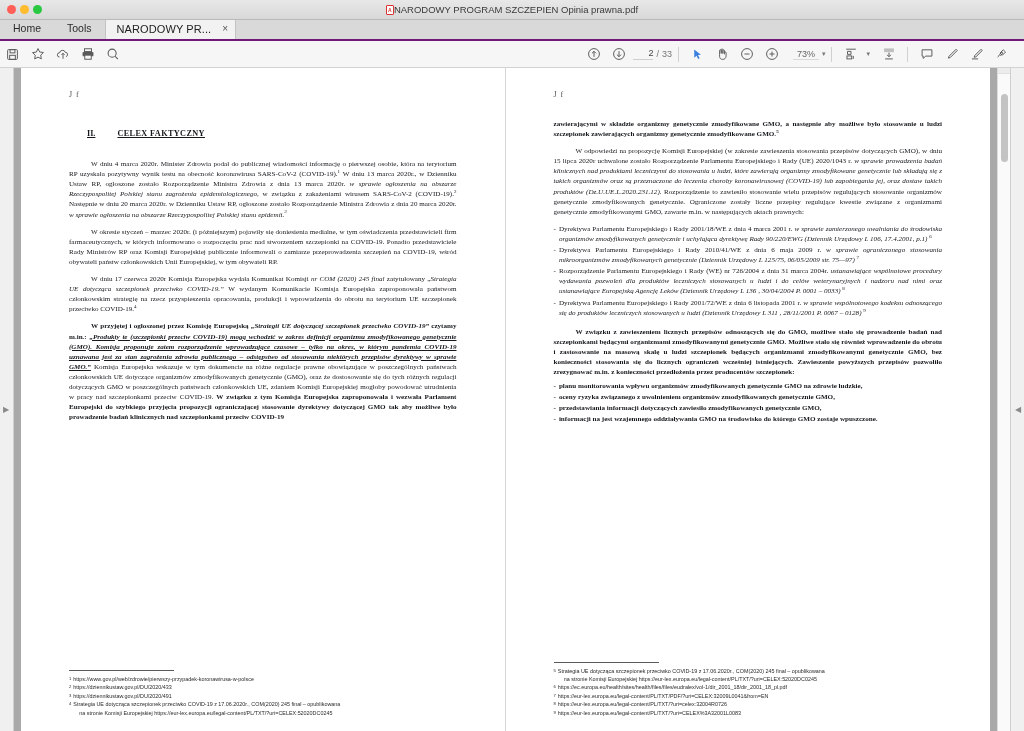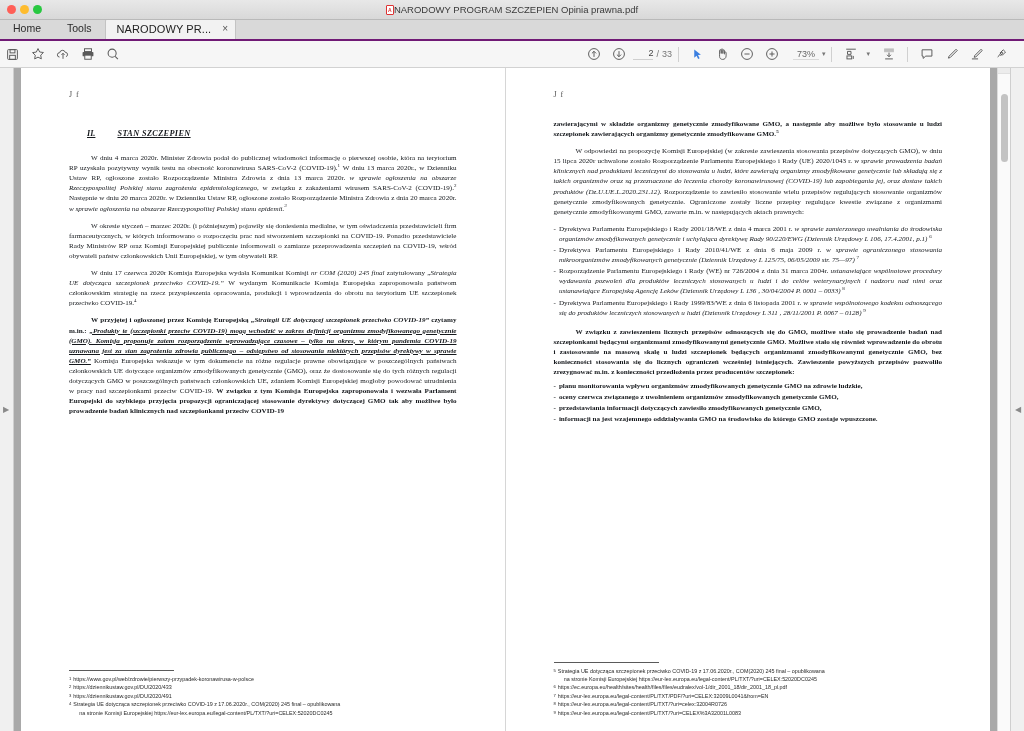--- a/index.html
+++ b/index.html
@@ -141,24 +141,23 @@
   }
   .doc-text p { margin-bottom: 7px; }
   .p-indent { text-indent: 22px; }
   .it { font-style: italic; margin-top: 14px; }
   .bd { font-weight: bold; }
   .ul { text-decoration: underline; }
   sup { font-size: 5px; vertical-align: super; line-height: 0; }
 
   .heading-row {
     display: flex; gap: 22px;
-    margin: 30px 0 14px 18px;
+    margin: 30px 0 20px 18px;
     font-weight: bold; font-size: 8.2px;
     font-family: "Liberation Serif", serif;
-    font-style: italic;
   }
   .heading-row .h-num { text-decoration: underline; }
   .heading-row .h-txt { text-decoration: underline; letter-spacing: .4px; }
 
   .bullet-list { margin-top: 5px; }
   .bullet-list .bl {
     display: flex; gap: 3px; margin-bottom: 1px;
     text-align: justify;
   }
   .bullet-list .bl .dash { flex: 0 0 auto; }
@@ -377,21 +376,21 @@
 
   <div class="pages">
 
     <div class="page left">
       <div class="page-watermark">J f</div>
 
       <div class="doc-text">
 
         <div class="heading-row">
           <span class="h-num">II.</span>
-          <span class="h-txt">STAN SZCZEPIEN</span>
+          <span class="h-txt">CELEX FAKTYCZNY</span>
         </div>
 
         <p class="p-indent"><span>W dniu 4 marca 2020r. Minister Zdrowia podał do publicznej wiadomości informację o pierwszej osobie, która na terytorium RP uzyskała pozytywny wynik testu na obecność koronawirusa SARS-CoV-2 (COVID-19).</span><sup>1</sup><span> W dniu 13 marca 2020r., w Dzienniku Ustaw RP, ogłoszone zostało Rozporządzenie Ministra Zdrowia z dnia 13 marca 2020r. </span><span class="it">w sprawie ogłoszenia na obszarze Rzeczypospolitej Polskiej stanu zagrożenia epidemiologicznego,</span><span> w związku z zakażeniami wirusem SARS-CoV-2 (COVID-19).</span><sup>2</sup><span> Następnie w dniu 20 marca 2020r. w Dzienniku Ustaw RP, ogłoszone zostało Rozporządzenie Ministra Zdrowia z dnia 20 marca 2020r. </span><span class="it">w sprawie ogłoszenia na obszarze Rzeczypospolitej Polskiej stanu epidemii.</span><sup class="it">3</sup></p>
 
         <p class="p-indent">W okresie styczeń – marzec 2020r. (i późniejszym) pojawiły się doniesienia medialne, w tym oświadczenia przedstawicieli firm farmaceutycznych, w których informowano o rozpoczęciu prac nad stworzeniem szczepionki na COVID-19. Ponadto przedstawiciele Rady Ministrów RP oraz Komisji Europejskiej publicznie informowali o zamiarze przeprowadzenia szczepień na COVID-19, wśród obywateli państw członkowskich Unii Europejskiej, w tym obywateli RP.</p>
 
         <p class="p-indent"><span>W dniu 17 czerwca 2020r Komisja Europejska wydała Komunikat Komisji </span><span class="it">nr COM (2020) 245 final</span><span> zatytułowany „</span><span class="it">Strategia UE dotycząca szczepionek przeciwko COVID-19.”</span><span> W wydanym Komunikacie Komisja Europejska zaproponowała państwom członkowskim strategię na rzecz przyspieszenia opracowania, produkcji i wprowadzenia do obrotu na terytorium UE szczepionek przeciwko COVID-19.</span><sup>4</sup></p>
 
         <p class="p-indent"><span class="bd">W przyjętej i ogłoszonej przez Komisję Europejską </span><span class="bd it">„Strategii UE dotyczącej szczepionek przeciwko COVID-19”</span><span class="bd"> czytamy m.in.: </span><span class="bd it ul">„Produkty te (szczepionki przeciw COVID-19) mogą wchodzić w zakres definicji organizmu zmodyfikowanego genetycznie (GMO). Komisja proponuje zatem rozporządzenie wprowadzające czasowe – tylko na okres, w którym pandemia COVID-19 uznawana jest za stan zagrożenia zdrowia publicznego – odstępstwo od stosowania niektórych przepisów dyrektywy w sprawie GMO.”</span><span> Komisja Europejska wskazuje w tym dokumencie na różne regulacje prawne obowiązujące w poszczególnych państwach członkowskich UE dotyczące organizmów zmodyfikowanych genetycznie (GMO), oraz że dostosowanie się do tych różnych regulacji dotyczących GMO w poszczególnych państwach członkowskich UE, zdaniem Komisji Europejskiej mogłoby powodować utrudnienia w pracy nad szczepionkami przeciw COVID-19. </span><span class="bd">W związku z tym Komisja Europejska zaproponowała i wezwała Parlament Europejski do szybkiego przyjęcia propozycji ograniczającej stosowanie dyrektywy dotyczącej GMO tak aby możliwe było prowadzenie badań klinicznych nad szczepionkami przeciw COVID-19</span></p>
       </div>
@@ -435,34 +434,34 @@
           <div class="bl">
             <span class="dash">-</span>
             <span class="btxt"><span>Dyrektywa Parlamentu Europejskiego i Rady 2010/41/WE z dnia 6 maja 2009 r. </span><span class="it">w sprawie ograniczonego stosowania mikroorganizmów zmodyfikowanych genetycznie (Dziennik Urzędowy L 125/75, 06/05/2009 str. 75—97)</span> <sup>7</sup></span>
           </div>
           <div class="bl">
             <span class="dash">-</span>
             <span class="btxt"><span>Rozporządzenie Parlamentu Europejskiego i Rady (WE) nr 726/2004 z dnia 31 marca 2004r. </span><span class="it">ustanawiające wspólnotowe procedury wydawania pozwoleń dla produktów leczniczych stosowanych u ludzi i do celów weterynaryjnych i nadzoru nad nimi oraz ustanawiające Europejską Agencję Leków (Dziennik Urzędowy L 136 , 30/04/2004 P. 0001 – 0033)</span> <sup>8</sup></span>
           </div>
           <div class="bl">
             <span class="dash">-</span>
-            <span class="btxt"><span>Dyrektywa   Parlamentu Europejskiego i Rady 1999/83/WE z dnia 6 listopada 2001 r. </span><span class="it">w sprawie wspólnotowego kodeksu odnoszącego się do produktów leczniczych stosowanych u ludzi (Dziennik Urzędowy L 311 , 28/11/2001 P. 0067 – 0128)</span> <sup>9</sup></span>
+            <span class="btxt"><span>Dyrektywa   Parlamentu Europejskiego i Rady 2001/72/WE z dnia 6 listopada 2001 r. </span><span class="it">w sprawie wspólnotowego kodeksu odnoszącego się do produktów leczniczych stosowanych u ludzi (Dziennik Urzędowy L 311 , 28/11/2001 P. 0067 – 0128)</span> <sup>9</sup></span>
           </div>
         </div>
 
         <p class="p-indent bd" style="margin-top:9px">W związku z zawieszeniem licznych przepisów odnoszących się do GMO, możliwe stało się prowadzenie badań nad szczepionkami będącymi organizmami zmodyfikowanymi genetycznie GMO. Możliwe stało się również wprowadzenie do obrotu i zastosowanie na masową skalę u ludzi szczepionek będących organizmami zmodyfikowanymi genetycznie GMO, bez konieczności stosowania się do licznych ograniczeń wcześniej istniejących. Zawieszenie powyższych przepisów pozwoliło zrezygnować m.in. z konieczności przedłożenia przez producentów szczepionek:</p>
 
         <div class="bullet-list bd" style="margin-top:-3px">
           <div class="bl">
             <span class="dash">-</span>
             <span class="btxt">planu monitorowania wpływu organizmów zmodyfikowanych genetycznie GMO na zdrowie ludzkie,</span>
           </div>
           <div class="bl">
             <span class="dash">-</span>
-            <span class="btxt">oceny czerwca związanego z uwolnieniem organizmów zmodyfikowanych genetycznie GMO,</span>
+            <span class="btxt">oceny ryzyka związanego z uwolnieniem organizmów zmodyfikowanych genetycznie GMO,</span>
           </div>
           <div class="bl">
             <span class="dash">-</span>
             <span class="btxt">przedstawiania informacji dotyczących zawiesiło zmodyfikowanych genetycznie GMO,</span>
           </div>
           <div class="bl">
             <span class="dash">-</span>
             <span class="btxt">informacji na jest wzajemnego oddziaływania GMO na środowisko do którego GMO zostaje wpuszczone.</span>
           </div>
         </div>

